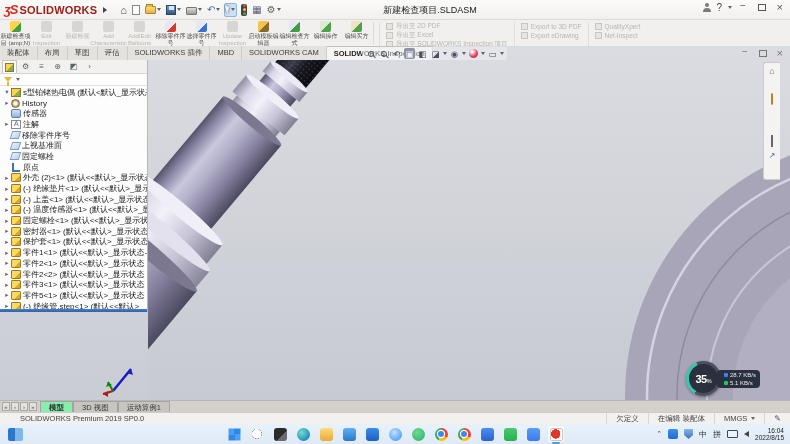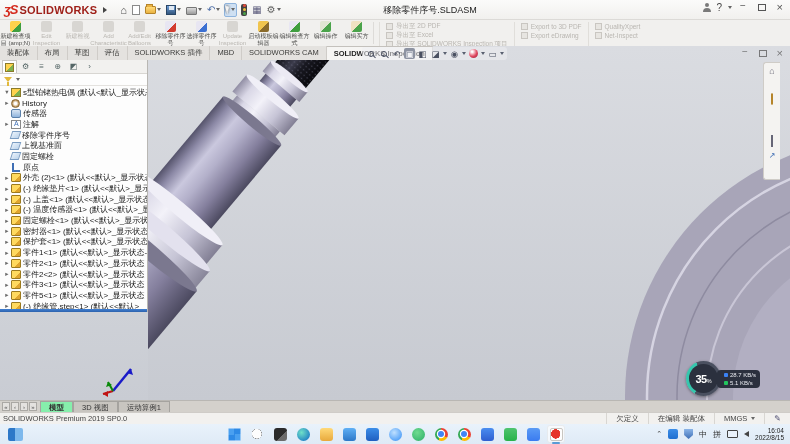--- a/index.html
+++ b/index.html
@@ -139,21 +139,21 @@
 
   
   #modeltabs { position:absolute; left:0; top:400px; width:790px; height:12px; background:#d4d1cc; border-top:1px solid #b9b7b3; display:flex; align-items:flex-end; }
   .mnav { display:flex; gap:1px; padding:0 3px 1px 2px; }
   .mnav span { width:8px; height:9px; background:#e4e2df; border:1px solid #aaa8a4; font-size:6px; line-height:8px; text-align:center; color:#555; }
   .mtab { padding:0 8px; height:11px; line-height:11px; font-size:7.5px; background:#c8c5c0; border:1px solid #a5a39f; border-bottom:none; color:#333; white-space:nowrap; }
   .mtab.active { background:#86efac; font-weight:bold; }
 
   
   #statusbar { position:absolute; left:0; top:412px; width:790px; height:12px; background:#f2f1ef; border-top:1px solid #cfccc8; display:flex; align-items:center; font-size:7.5px; color:#444; }
-  #status-left { margin-left:3px; }
+  #status-left { margin-left:20px; }
   #status-right { margin-left:auto; display:flex; align-items:center; height:100%; }
   #status-right .scell { padding:0 9px; border-left:1px solid #d8d6d2; height:100%; display:flex; align-items:center; white-space:nowrap; }
   .sdd { width:0; height:0; border-top:3px solid #666; border-left:2.5px solid transparent; border-right:2.5px solid transparent; margin-left:4px; }
   .spencil { font-size:8px; color:#557; }
 
   
   #taskbar { position:absolute; left:0; top:424px; width:790px; height:20px; background:linear-gradient(#e9f2fb,#dfeaf6); display:flex; align-items:center; }
   #widgets-btn { margin-left:8px; width:15px; height:13px; border-radius:2px; background:linear-gradient(90deg,#2d78c8 45%,#7db8ec 46%); flex:none; }
   #tb-center { position:absolute; left:50%; transform:translateX(-50%); display:flex; align-items:center; gap:5px; }
   .tbi { width:18px; height:18px; display:flex; align-items:center; justify-content:center; position:relative; border-radius:3px; }
@@ -224,21 +224,21 @@
           </span>
         </span>
       <span class="qat-btn">
           <span class="ic ic-grid">▦</span>
         </span>
       <span class="qat-btn">
           <span class="ic ic-gear">⚙</span>
           <span class="dd"></span>
         </span>
     </div>
-    <div id="doc-title">移除零件序号.SLDASM</div>
+    <div id="doc-title">新建检查项目.SLDASM</div>
     <div class="tb-right">
       <span class="person"></span>
       <span class="help-q">?</span>
       <span class="dd"></span>
       <span class="winbtn wb-min"></span>
       <span class="winbtn wb-rest"></span>
       <span class="winbtn wb-close"></span>
     </div>
   </div>
 

